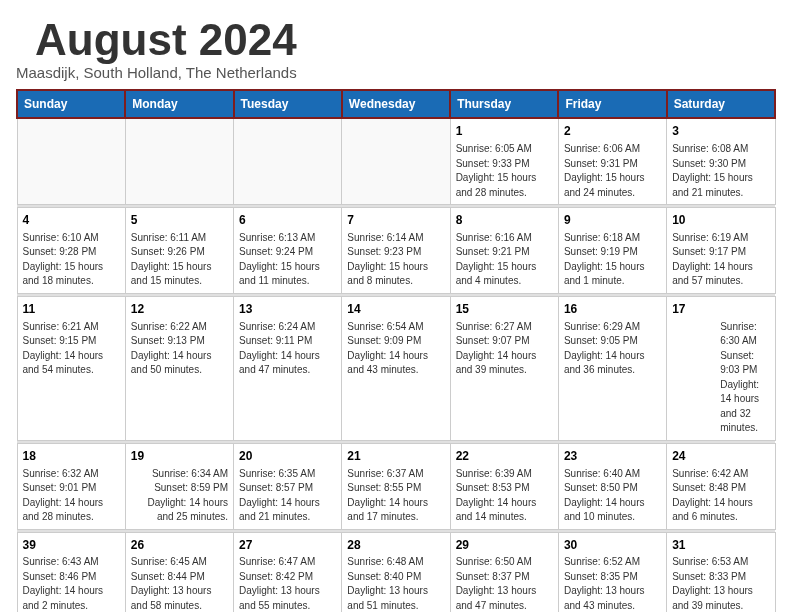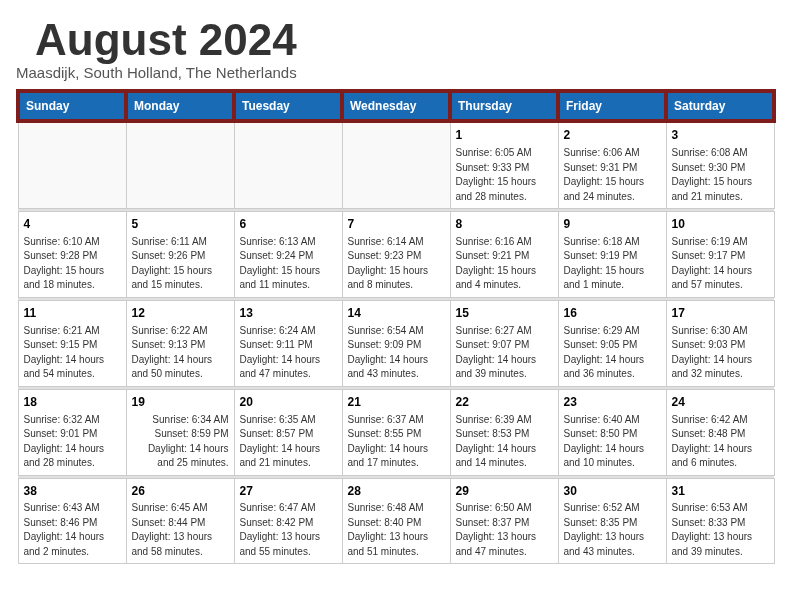--- a/index.html
+++ b/index.html
@@ -39,21 +39,21 @@
       border-collapse: collapse;
       font-size: 10.5px;
     }
     .calendar th {
       background-color: #1a6bb5;
       color: #fff;
       text-align: left;
       padding: 6px 6px;
       font-size: 12px;
       font-weight: bold;
-      border: 4px solid #7f1d1d;
+      border: 2px solid #7f1d1d;
     }
     .calendar td {
       vertical-align: top;
       padding: 4px 5px;
       border: 1px solid #ccc;
       width: calc(100% / 7);
       min-height: 80px;
       line-height: 1.4;
       background: #fff;
     }
@@ -232,21 +232,21 @@
         </td>
         <td>
           <span class="day-number">16</span>
           <div class="day-info" style="white-space: pre-line;">Sunrise: 6:29 AM
 Sunset: 9:05 PM
 Daylight: 14 hours
 and 36 minutes.</div>
         </td>
         <td>
           <span class="day-number">17</span>
-          <div class="day-info" style="white-space: pre-line;">Sunrise: 6:30 AM
+          <div class="day-info" style="white-space: pre-line; margin-left: 48px;">Sunrise: 6:30 AM
 Sunset: 9:03 PM
 Daylight: 14 hours
 and 32 minutes.</div>
         </td>
       </tr>
       <tr>
         <td style="height: 3px; padding: 0px; background-color: rgb(224, 224, 224); border: none;"></td>
         <td style="height: 3px; padding: 0px; background-color: rgb(224, 224, 224); border: none;"></td>
         <td style="height: 3px; padding: 0px; background-color: rgb(224, 224, 224); border: none;"></td>
         <td style="height: 3px; padding: 0px; background-color: rgb(224, 224, 224); border: none;"></td>
@@ -309,21 +309,21 @@
         <td style="height: 3px; padding: 0px; background-color: rgb(224, 224, 224); border: none;"></td>
         <td style="height: 3px; padding: 0px; background-color: rgb(224, 224, 224); border: none;"></td>
         <td style="height: 3px; padding: 0px; background-color: rgb(224, 224, 224); border: none;"></td>
         <td style="height: 3px; padding: 0px; background-color: rgb(224, 224, 224); border: none;"></td>
         <td style="height: 3px; padding: 0px; background-color: rgb(224, 224, 224); border: none;"></td>
         <td style="height: 3px; padding: 0px; background-color: rgb(224, 224, 224); border: none;"></td>
         <td style="height: 3px; padding: 0px; background-color: rgb(224, 224, 224); border: none;"></td>
       </tr>
       <tr>
         <td>
-          <span class="day-number">38</span>
+          <span class="day-number">39</span>
           <div class="day-info" style="white-space: pre-line;">Sunrise: 6:43 AM
 Sunset: 8:46 PM
 Daylight: 14 hours
 and 2 minutes.</div>
         </td>
         <td>
           <span class="day-number">26</span>
           <div class="day-info" style="white-space: pre-line;">Sunrise: 6:45 AM
 Sunset: 8:44 PM
 Daylight: 13 hours

